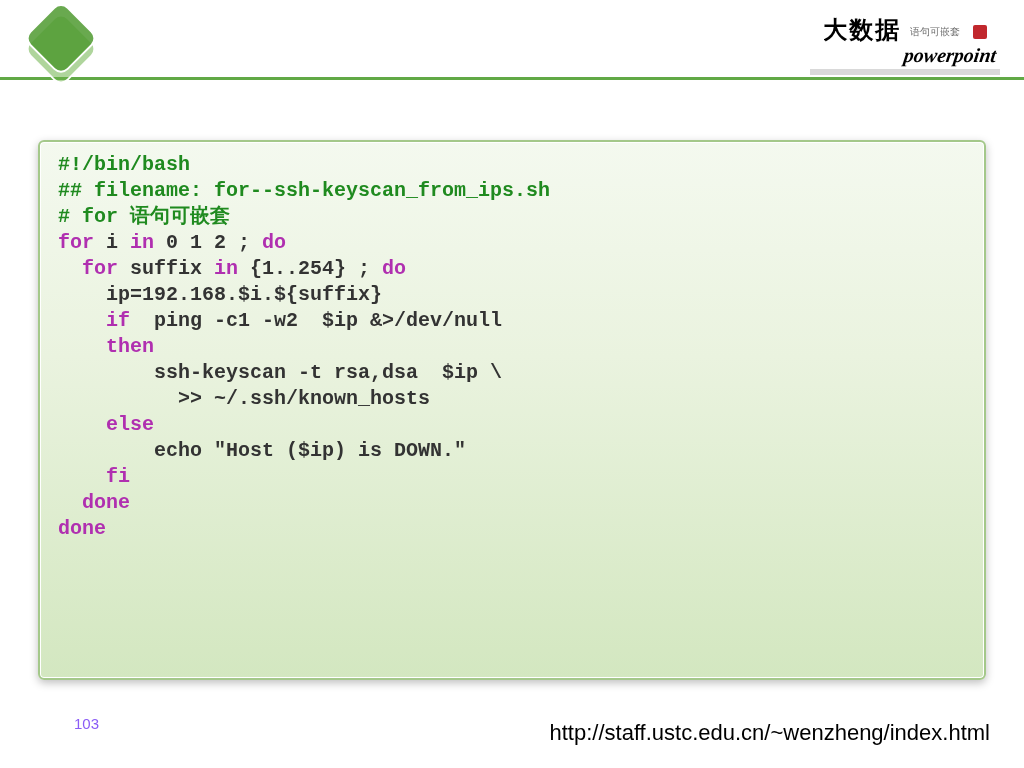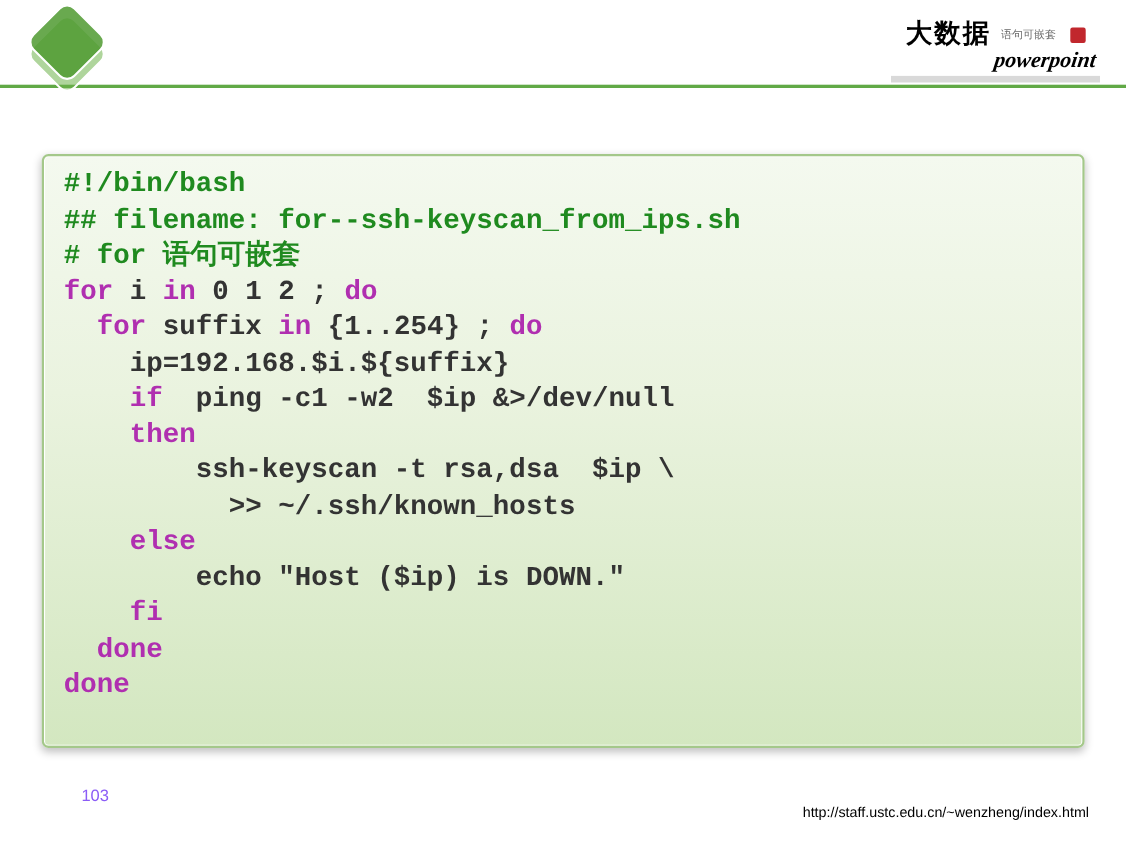--- a/index.html
+++ b/index.html
@@ -82,41 +82,41 @@
     width: 948px;
     height: 540px;
     border: 2px solid #a4c88a;
     border-radius: 6px;
     background: linear-gradient(180deg, #f4f9ef 0%, #eaf3df 40%, #d3e7c0 100%);
     box-shadow: 0 3px 8px rgba(0,0,0,0.25), inset 0 0 0 1px #ffffff;
     padding: 10px 18px 6px 18px;
   }
   .code-box pre {
     font-family: "Courier New", monospace;
-    font-size: 25px;
+    font-size: 20px;
     font-weight: bold;
     line-height: 1.30;
     color: #333;
     white-space: pre;
   }
   .cmt { color: #1f8a1f; }
   .kw  { color: #b02fb0; }
 
   .page-num {
     position: absolute;
     left: 74px;
     bottom: 36px;
     font-size: 15px;
     color: #8b5cf6;
   }
   .footer-link {
     position: absolute;
     right: 34px;
     bottom: 22px;
-    font-size: 13px;
+    font-size: 22px;
     color: #000;
   }
 </style>
 </head>
 <body>
 
 <div class="title-bar">
   <svg class="corner-icon" viewBox="0 0 100 100">
     <g transform="rotate(45 50 50)">
       <rect x="22" y="22" width="56" height="56" rx="10" fill="#6db24b" opacity="0.55"></rect>

